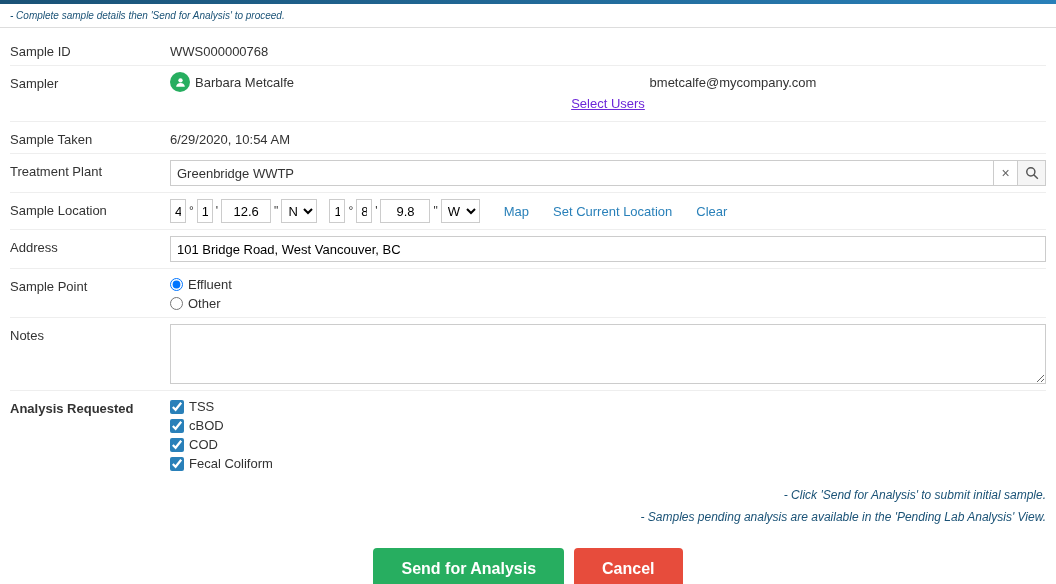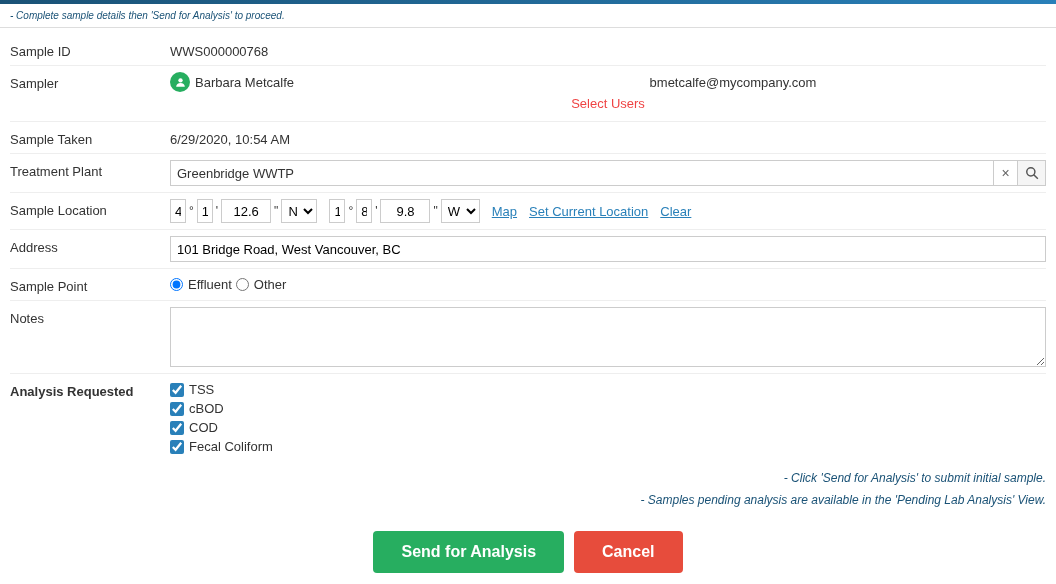--- a/index.html
+++ b/index.html
@@ -100,21 +100,22 @@
       color: #333;
     }
 
     .select-users-row {
       display: flex;
       justify-content: center;
       padding: 4px 0;
     }
 
     .link {
-      color: #ef4444;
+      color: #6d28d9;
+      text-decoration: underline;
       cursor: pointer;
       font-size: 13px;
     }
 
     .text-input {
       height: 26px;
       border: 1px solid #ccc;
       padding: 2px 6px;
       font-size: 13px;
       color: #333;
@@ -205,38 +206,37 @@
     .location-select {
       height: 24px;
       border: 1px solid #ccc;
       font-size: 13px;
       padding: 0 2px;
       background: #fff;
     }
 
     .location-link {
       color: #2980b9;
-      text-decoration: underline;
-      cursor: pointer;
-      margin-left: 10px;
+      cursor: pointer;
+      margin-left: 22px;
       font-size: 13px;
       white-space: nowrap;
     }
 
     .address-input {
       width: 100%;
       height: 26px;
       border: 1px solid #ccc;
       padding: 2px 6px;
       font-size: 13px;
     }
 
     .radio-group {
       display: flex;
-      flex-direction: row;
+      flex-direction: column;
       gap: 4px;
       padding-top: 2px;
     }
 
     .radio-item {
       display: flex;
       align-items: center;
       gap: 5px;
       cursor: pointer;
     }

